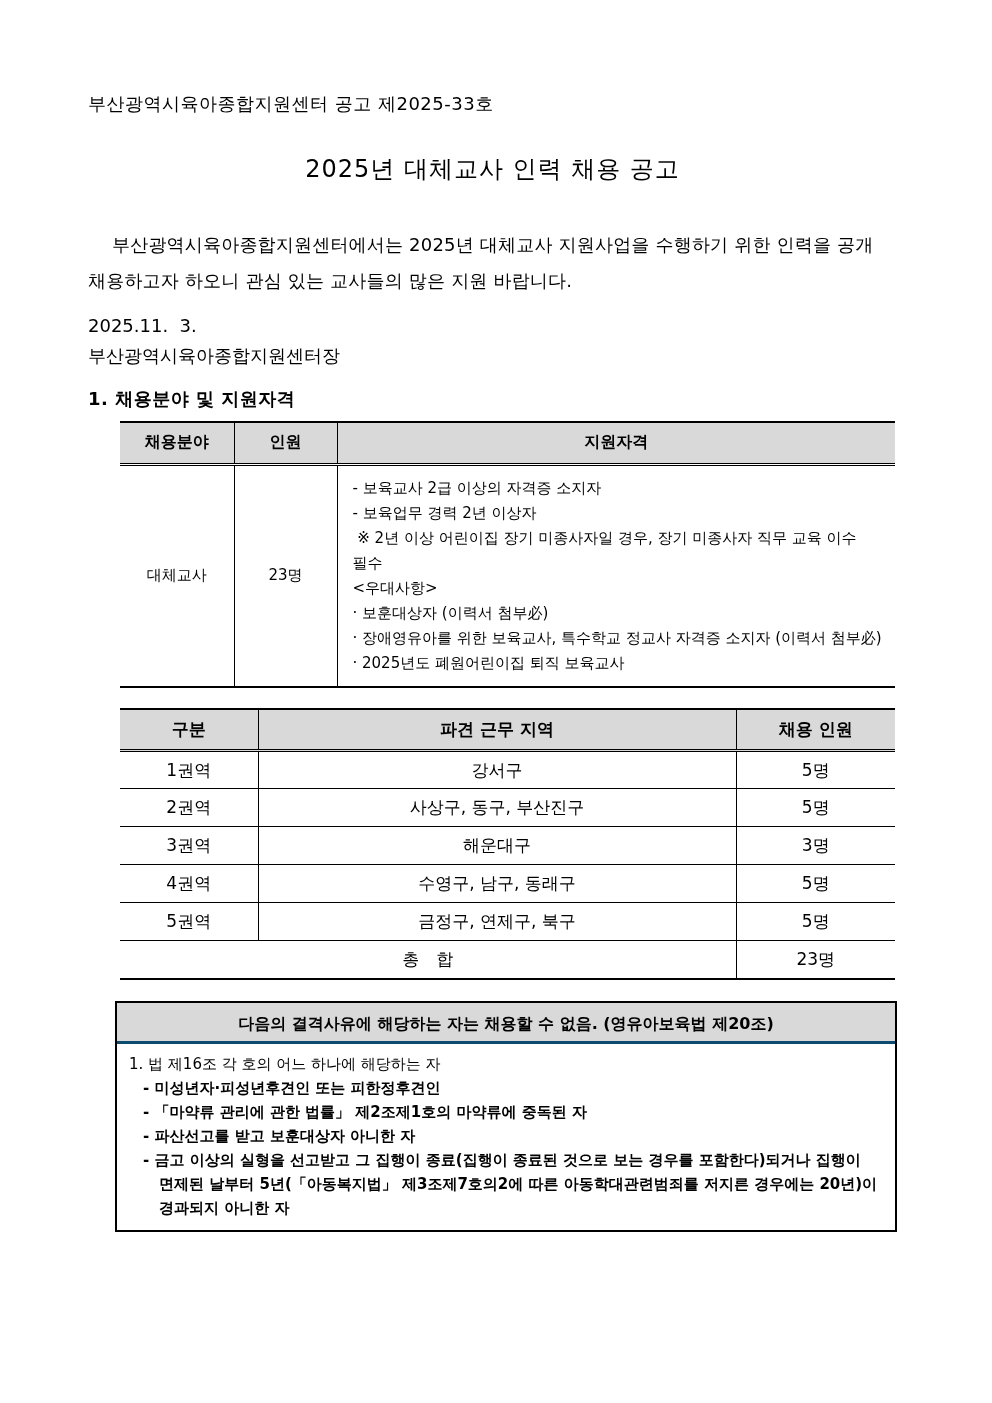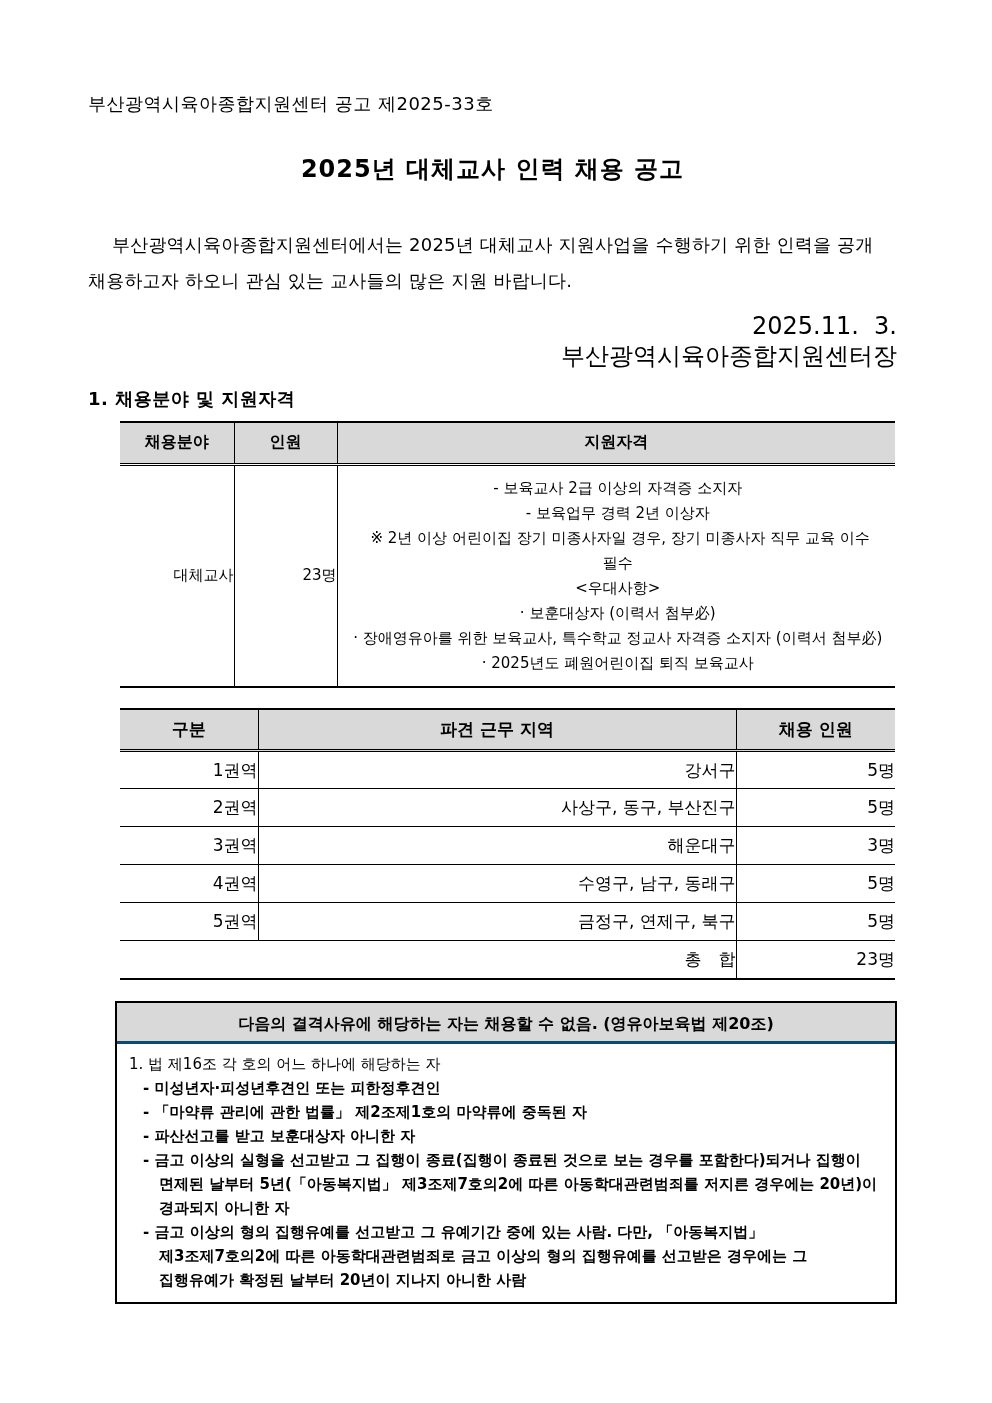--- a/index.html
+++ b/index.html
@@ -16,37 +16,36 @@
     word-break: keep-all;
   }
   .doc-number {
     font-size: 18px;
     letter-spacing: 0.5px;
     height: 22px;
   }
   .main-title {
     margin-top: 40px;
     font-size: 24px;
-    font-weight: bold;
+    font-weight: normal;
     text-align: center;
     letter-spacing: 1px;
     height: 30px;
     line-height: 30px;
   }
   .intro {
     margin-top: 43px;
     font-size: 18px;
     line-height: 36px;
     text-indent: 24px;
     letter-spacing: 0.2px;
   }
   .date-line, .signer-line {
-    font-size: 24px;
+    font-size: 18px;
     line-height: 30px;
-    text-align: right;
     white-space: pre;
   }
   .date-line { margin-top: 12px; }
   .section-heading {
     margin-top: 16px;
     font-size: 18px;
     font-weight: bold;
     height: 24px;
     letter-spacing: 0.5px;
   }
@@ -58,34 +57,34 @@
   }
   th {
     background: #d9d9d9;
     font-weight: bold;
     text-align: center;
     vertical-align: middle;
     border-top: 2px solid #000;
     border-bottom: 3px double #000;
   }
   th + th, td + td { border-left: 1px solid #000; }
-  td { text-align: right; vertical-align: middle; }
+  td { text-align: center; vertical-align: middle; }
 
   
   .recruit-table { margin-top: 10px; }
   .recruit-table th { height: 42px; font-size: 16px; }
   .recruit-table td {
     height: 182px;
     font-size: 15px;
     border-bottom: 2px solid #000;
   }
   .recruit-table .col-field { width: 114px; }
   .recruit-table .col-count { width: 103px; }
   .recruit-table .col-qual  { width: 558px; }
-  td.qual-cell { text-align: center; padding: 10px 12px 10px 15px; vertical-align: middle; }
+  td.qual-cell { text-align: left; padding: 10px 12px 10px 15px; vertical-align: middle; }
   .qual-line {
     font-size: 15px;
     line-height: 25px;
     white-space: pre-wrap;
   }
 
   
   .region-table { margin-top: 20px; }
   .region-table th { height: 42px; font-size: 17px; }
   .region-table td {
@@ -241,18 +240,17 @@
       <div>
   <div class="dq-item">- 미성년자·피성년후견인 또는 피한정후견인</div>
 
 
   <div class="dq-item">- 「마약류 관리에 관한 법률」 제2조제1호의 마약류에 중독된 자</div>
 
   <div class="dq-item">- 파산선고를 받고 보훈대상자 아니한 자</div>
 
   <div class="dq-item">- 금고 이상의 실형을 선고받고 그 집행이 종료(집행이 종료된 것으로 보는 경우를 포함한다)되거나 집행이 면제된 날부터 5년(「아동복지법」 제3조제7호의2에 따른 아동학대관련범죄를 저지른 경우에는 20년)이 경과되지 아니한 자</div>
 
-  <div class="dq-item">- 금고 이상의 형의 집행유예를 선고받고 그 유예기간 중에 있는 사람. 다만, 「아동복지법」 제3조제7호의2에 따른 아동학대관련범죄로 금고 이상의 형의 집행유예를 선고받은 경우에는 그 집행유예가 확정된 날부터 20년이 지나지 아니한 사람</div>
 </div>
     </div>
   </div>
 
 </div>
 
 </body></html>

